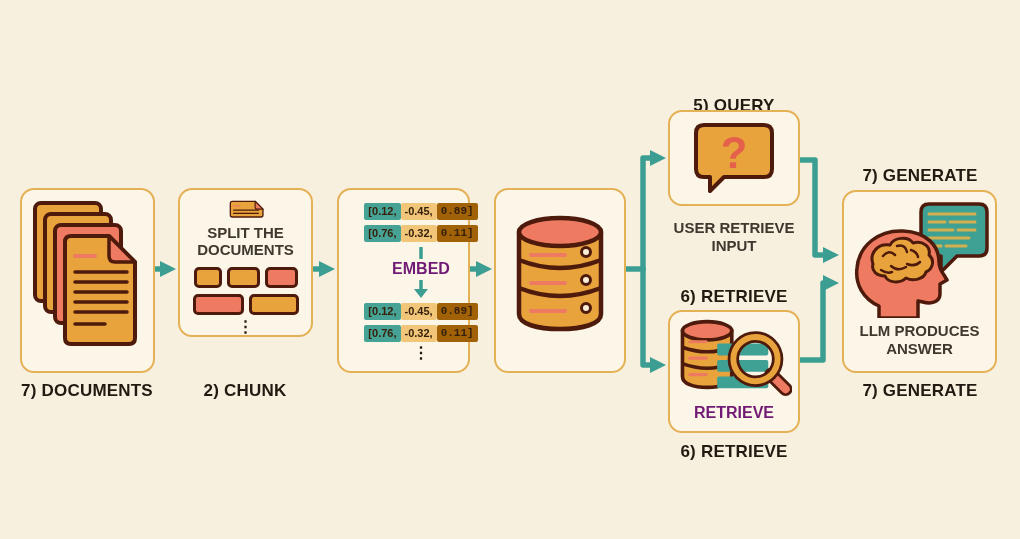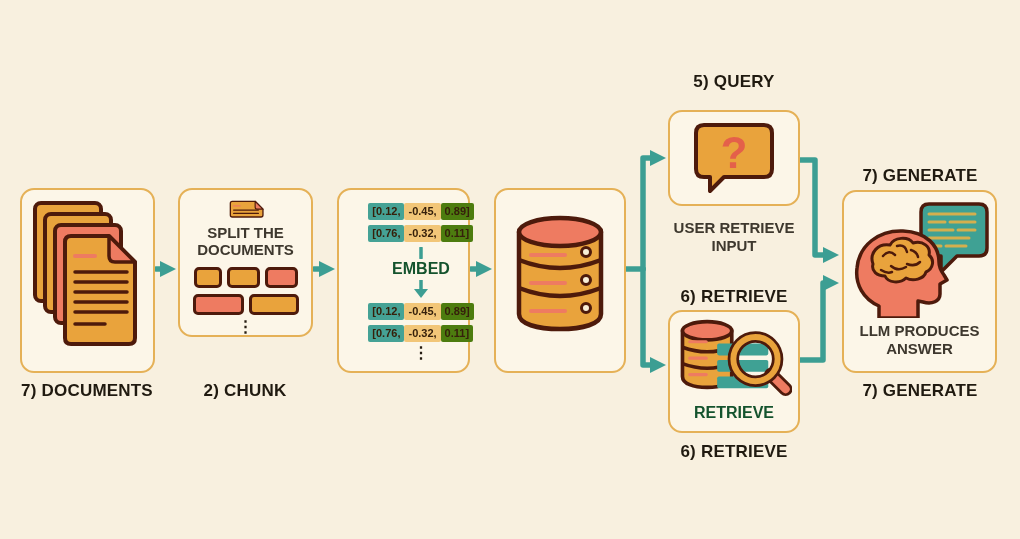--- a/index.html
+++ b/index.html
@@ -14,29 +14,29 @@
     display:flex; flex-direction:column; align-items:center;
   }
   .step-label {
     position:absolute; z-index:2; font-size:17px; font-weight:700;
     color:#201A10; text-align:center; letter-spacing:.2px; white-space:nowrap;
   }
   .caption {
     font-size:15px; font-weight:600; color:#3E382E; text-align:center; line-height:1.18;
   }
   .abs-caption { position:absolute; z-index:2; }
-  .inner-bold { font-size:16px; font-weight:700; color:#14532d; text-align:right; }
+  .inner-bold { font-size:16px; font-weight:700; color:#701a75; text-align:right; }
   .vecrow { display:flex; white-space:nowrap; line-height:1; }
   .vecrow + .vecrow { margin-top:5px;border-radius:8px; }
   .chip {
     font-size:11px; font-weight:700; color:#36200B; padding:3px 4px; border-radius:2px;
   }
   .chip.t { background:#45A295; }
   .chip.l { background:#F2C678; }
-  .chip.o { background:#4d7c0f; }
+  .chip.o { background:#a16207;font-family:Liberation Mono, monospace; }
   .chunk-rows { display:flex; flex-direction:column; gap:6px; margin-top:8px; }
   .chunk-row { display:flex; gap:5px; justify-content:center; }
   .chunk {
     height:15px; border:3px solid #4D1A0B; border-radius:5px; box-sizing:content-box;
   }
   .chunk.o { background:#E9A33C; }
   .chunk.s { background:#EE7B61; }
   .ellipsis {
     font-size:16px; font-weight:700; color:#241B10; line-height:1; text-align:center;
   }
@@ -168,21 +168,21 @@
           <path d="M22,97 h34"></path>
       </g>
       <g fill="#F8EFD8" stroke="#4D1A0B" stroke-width="3">
         <circle cx="77" cy="38" r="4.5"></circle>
           <circle cx="77" cy="66" r="4.5"></circle>
           <circle cx="77" cy="94" r="4.5"></circle>
       </g>
     </svg>
   </div>
 
-  <div class="step-label" style="left:654px; top:72px; width:160px;">5) QUERY</div>
+  <div class="step-label" style="left:654px; top:96px; width:160px;">5) QUERY</div>
   <div class="node" style="left:668px; top:110px; width:132px; height:96px;">
     <svg width="84" height="74" viewBox="0 0 84 74" style="margin-top:9px;">
       <path d="M12,4 h60 q8,0 8,8 v36 q0,8 -8,8 h-40 l-14,14 v-14 h-6 q-8,0 -8,-8 v-36 q0,-8 8,-8 z" fill="#E9A33C" stroke="#4D1A0B" stroke-width="4" stroke-linejoin="round"></path>
       <text x="42" y="47" text-anchor="middle" font-family="Liberation Sans, sans-serif" font-size="44" font-weight="bold" fill="#E4604A">?</text>
     </svg>
   </div>
   <div class="abs-caption caption" style="left:649px; top:219px; width:170px;">USER RETRIEVE INPUT</div>
 
   <div class="step-label" style="left:654px; top:287px; width:160px;">6) RETRIEVE</div>
   <div class="node" style="left:668px; top:310px; width:132px; height:123px;">

